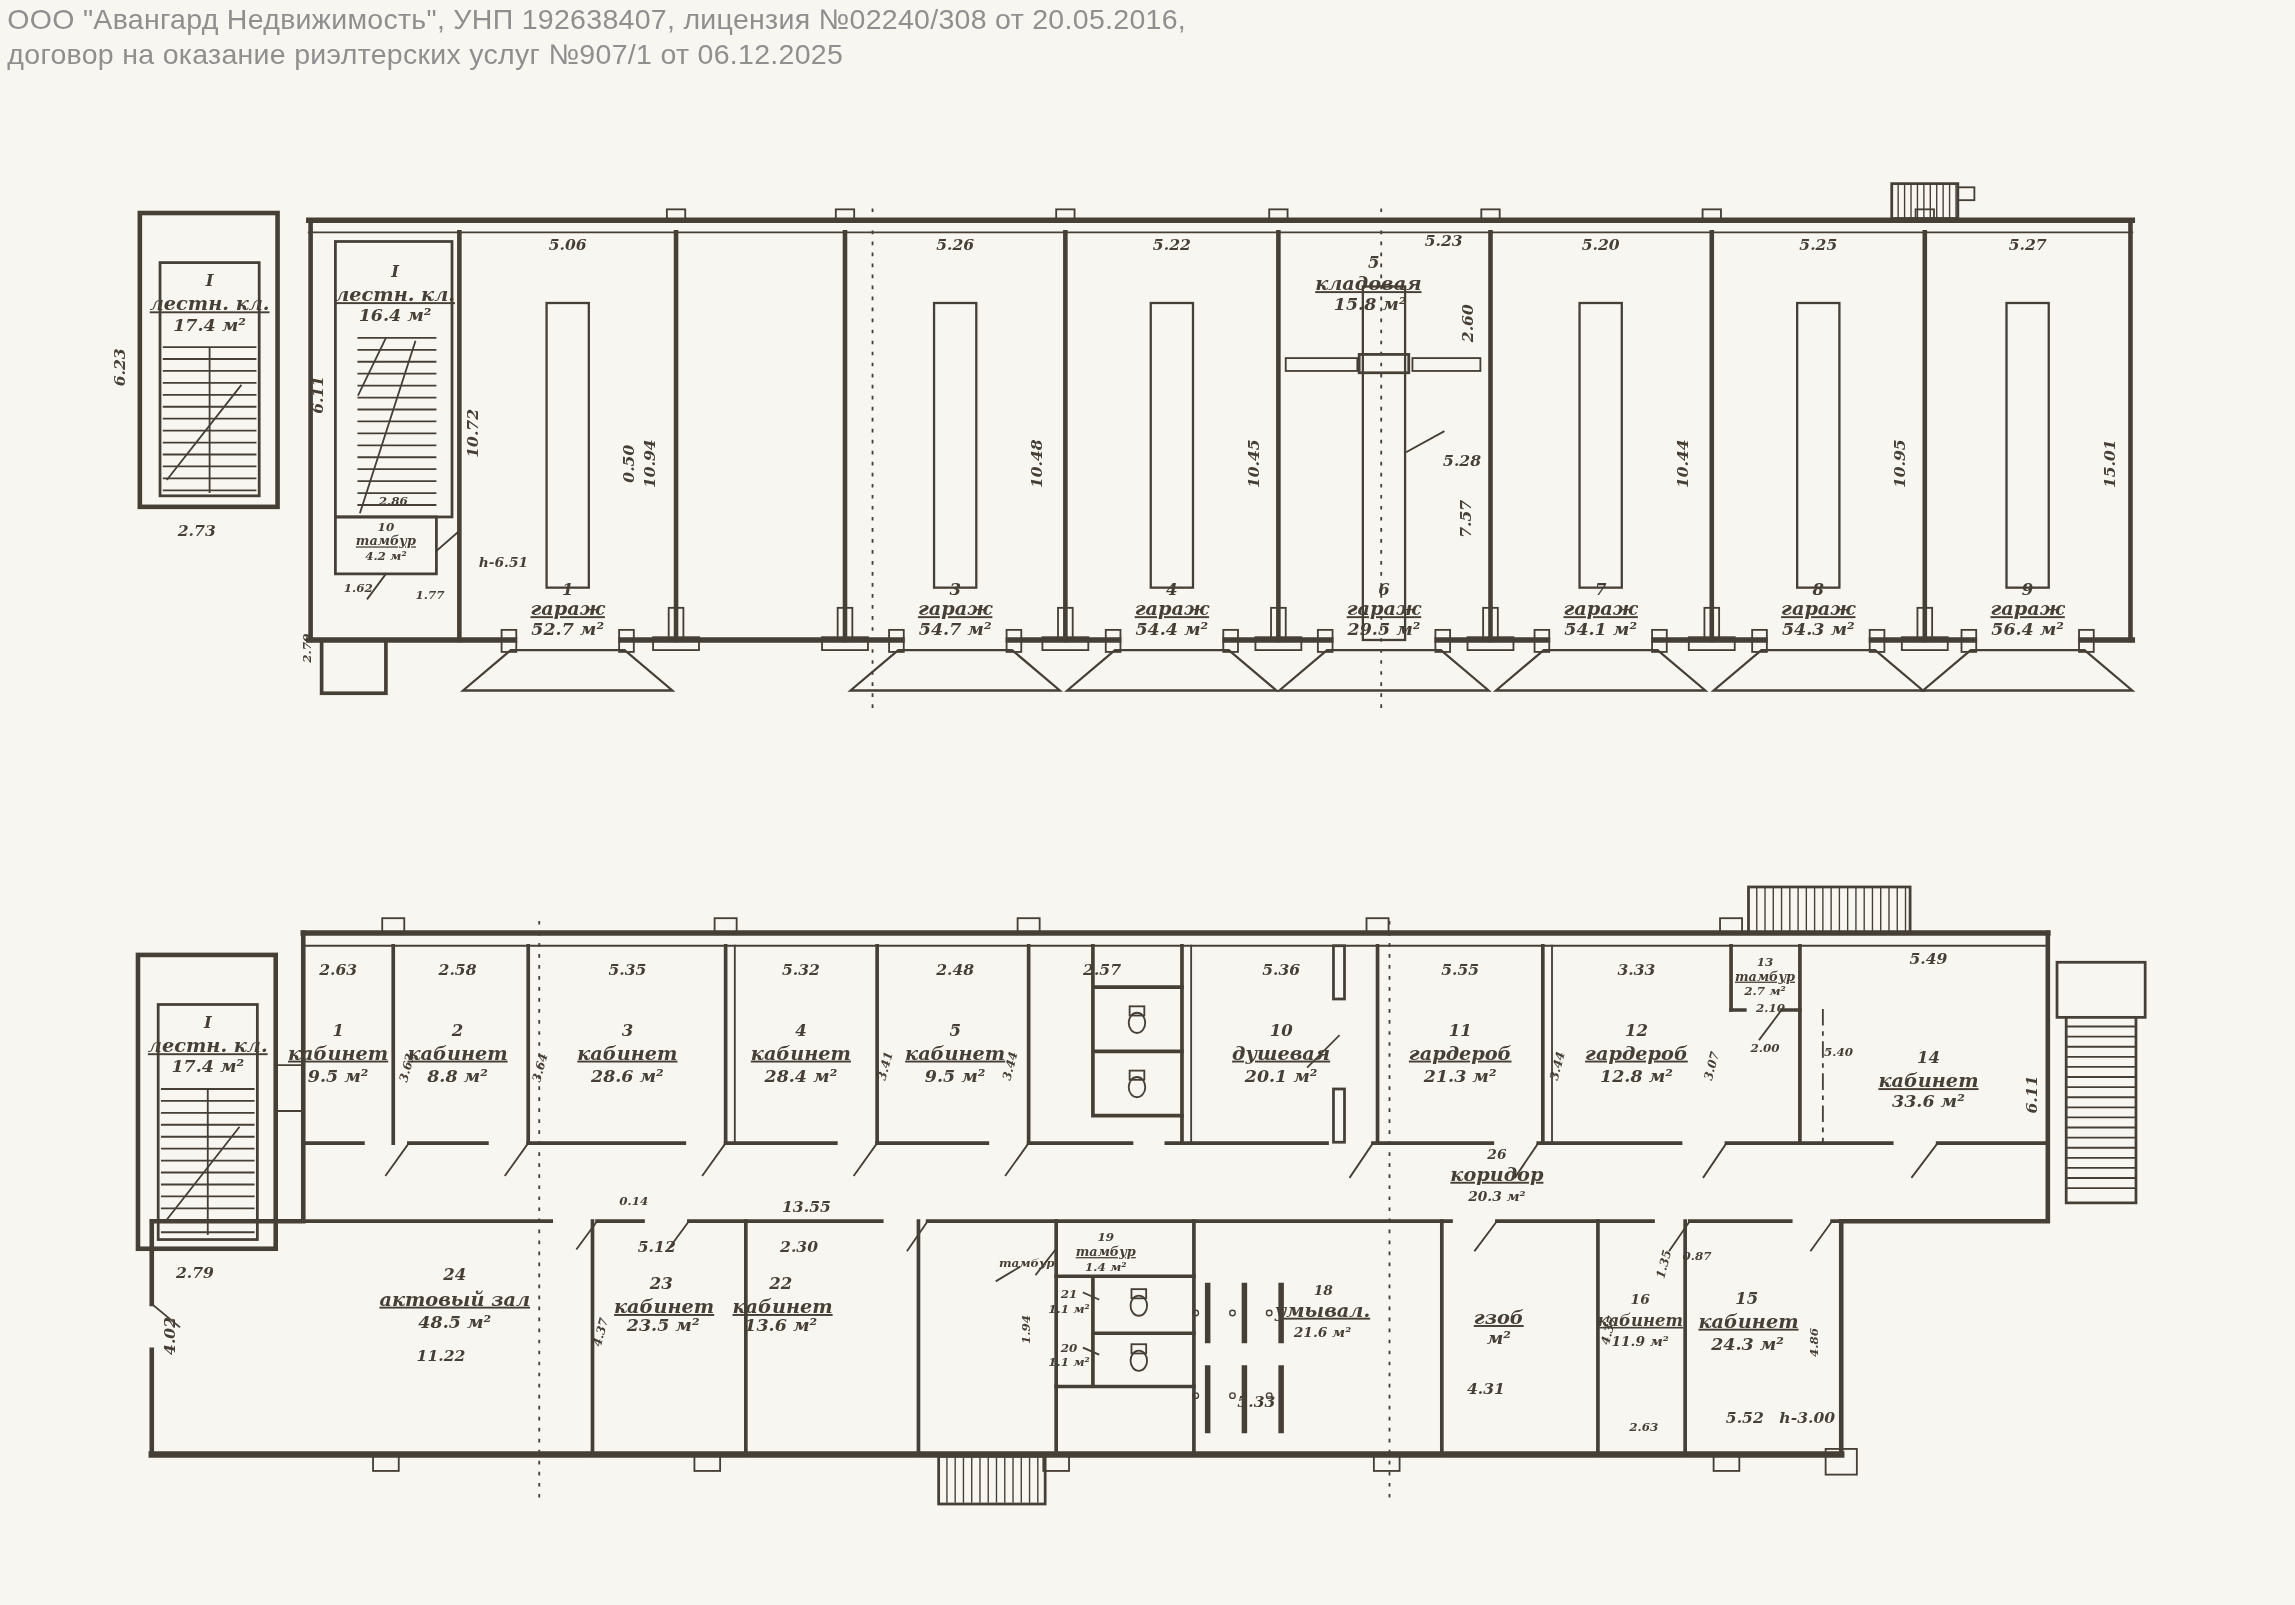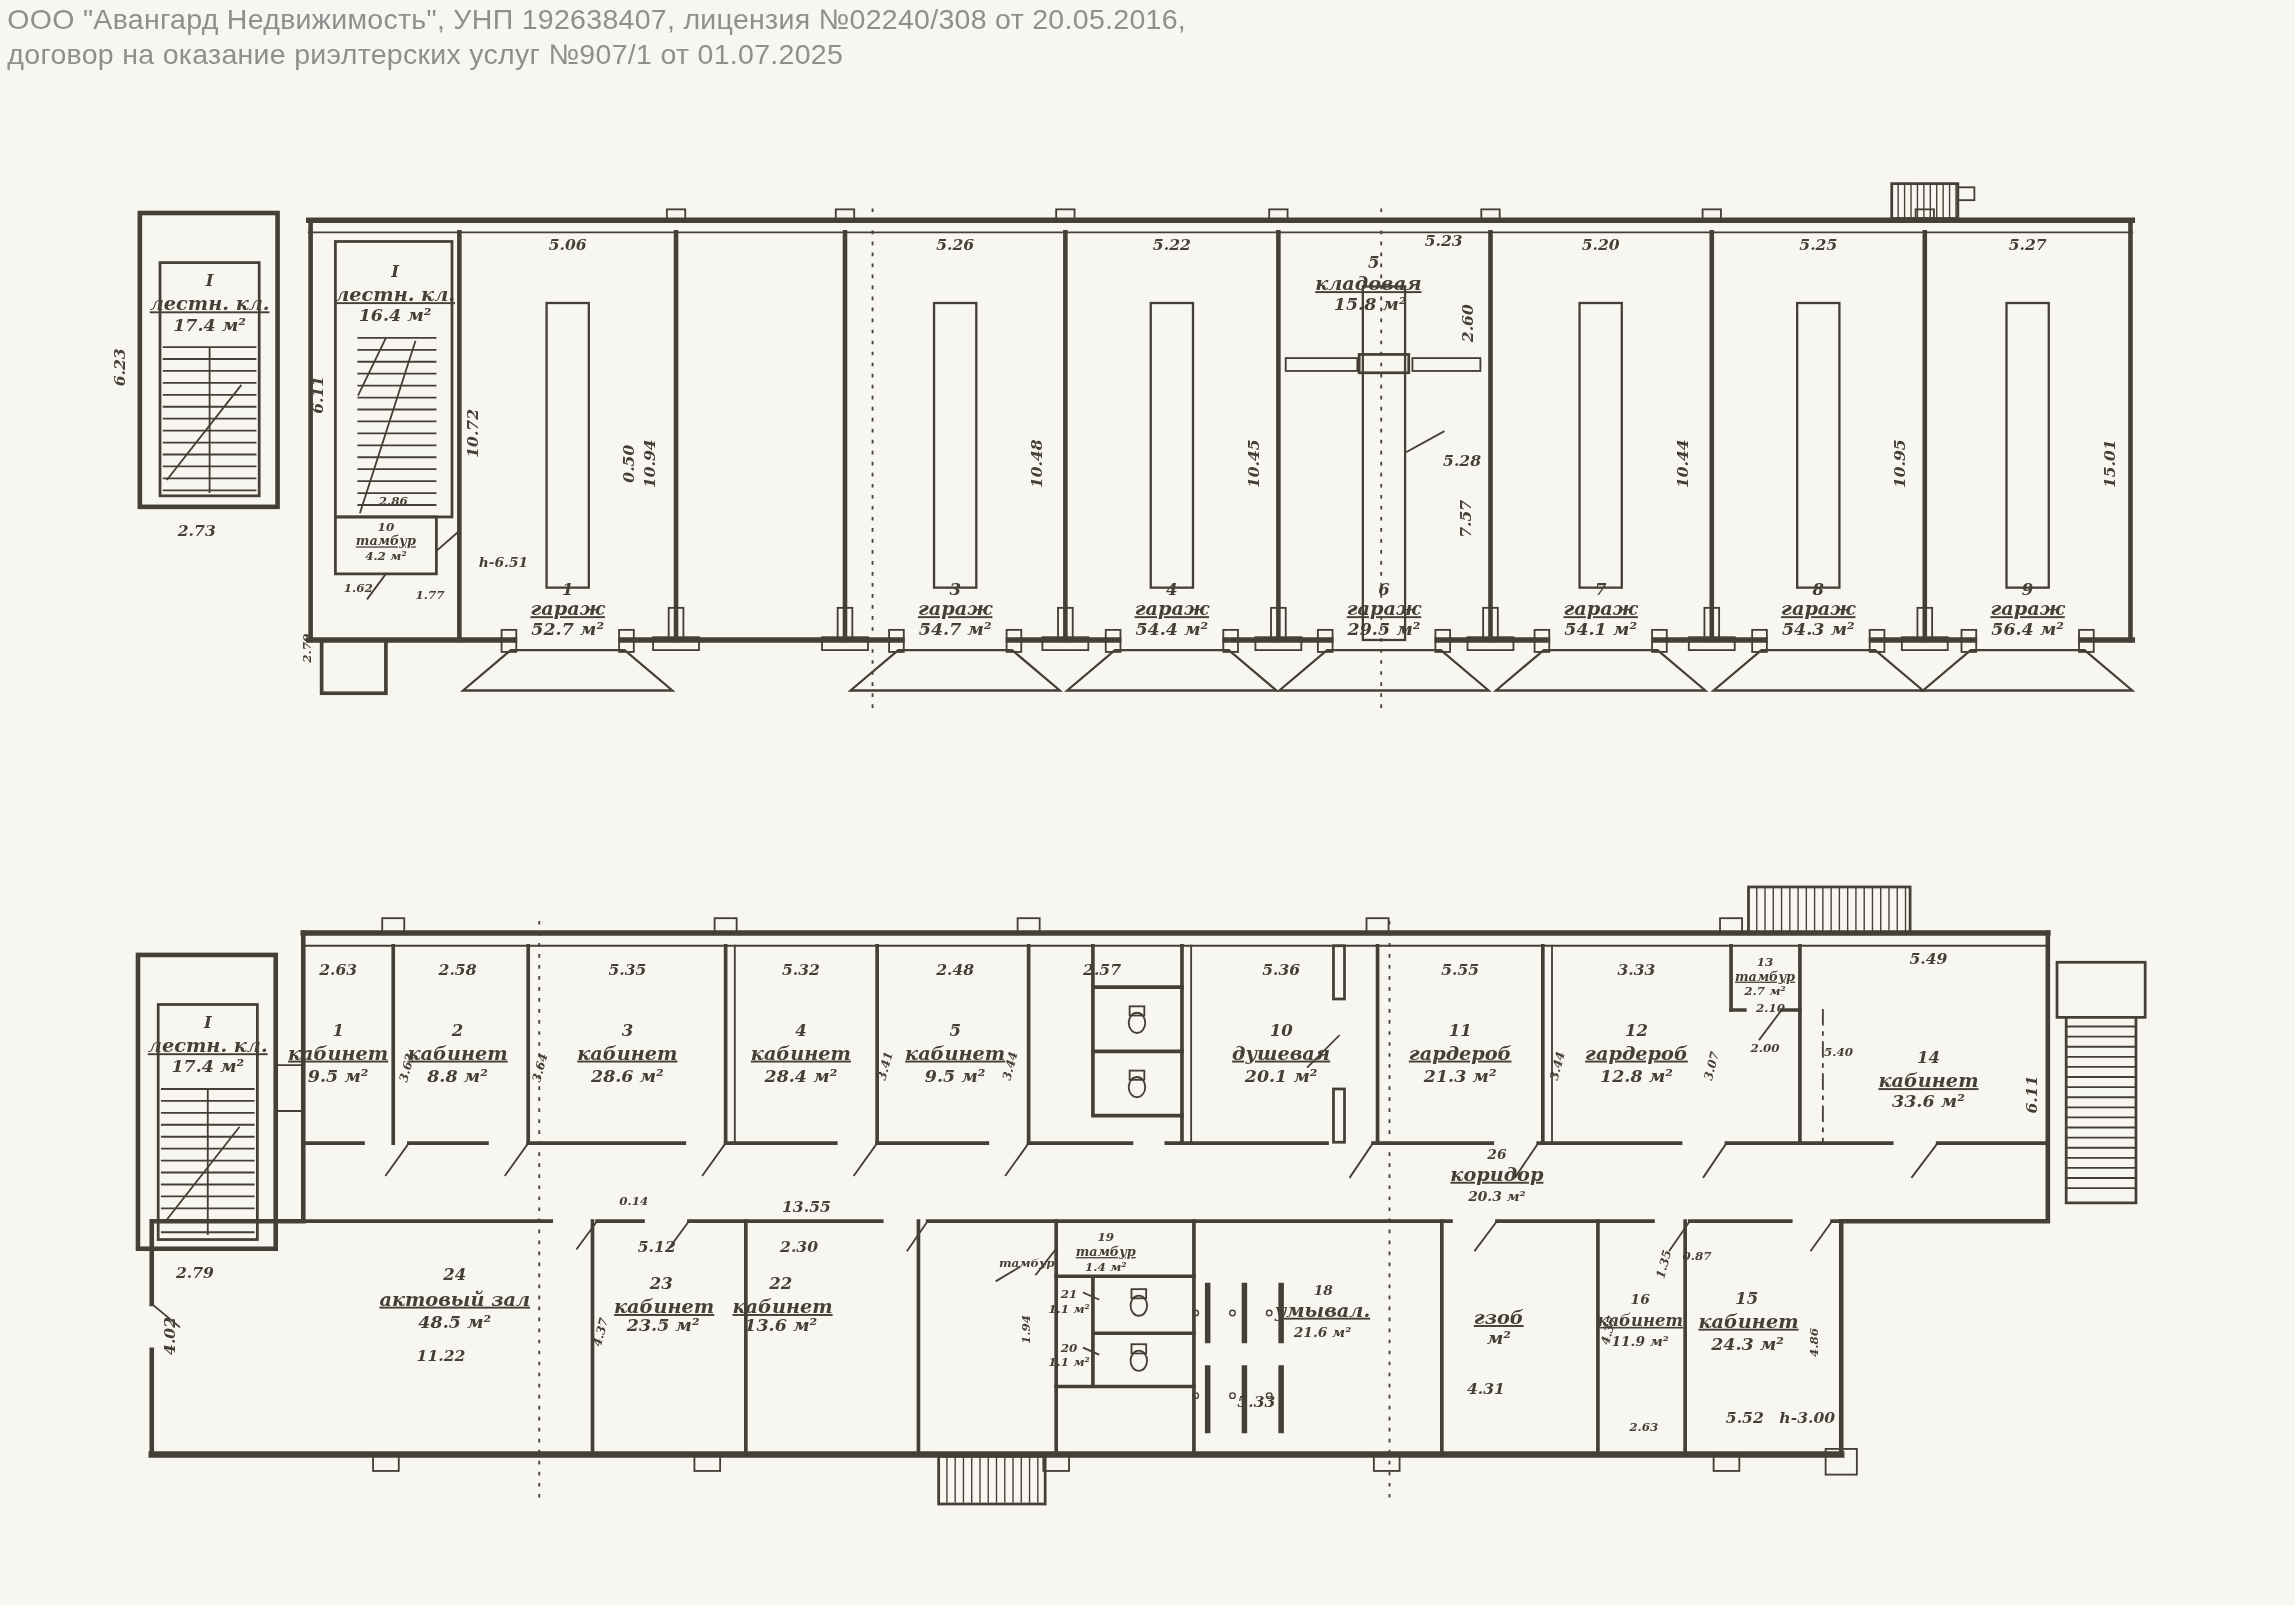--- a/index.html
+++ b/index.html
@@ -14,21 +14,21 @@
   text{fill:var(--ink,#3d362c);font-family:"DejaVu Serif",serif;font-style:italic;font-weight:700;text-anchor:middle}
   .num{font-size:18px}.nm{font-size:21px;text-decoration:underline}.nms{font-size:18px;text-decoration:underline}
   .ar{font-size:19px}.dim{font-size:17px}.sm{font-size:15px}.xs{font-size:13px}
   .nmx{font-size:14px;text-decoration:underline}
 </style>
 </head>
 <body>
 
 <div class="page" style="background: rgb(248, 246, 241);">
   <div class="hdr" style="color: rgb(143, 143, 143);"><span>ООО "Авангард Недвижимость", УНП 192638407, лицензия №02240/308 от 20.05.2016,</span>
-<span>договор на оказание риэлтерских услуг №907/1 от 01.07.2025</span></div>
+<span>договор на оказание риэлтерских услуг №907/1 от 06.12.2025</span></div>
 
   <svg id="plan" width="2296" height="1605" viewBox="0 0 2500 1748">
     <defs>
       <g id="wc">
           <rect x="-8" y="-14" width="16" height="10" class="s w2"></rect>
           <ellipse cx="0" cy="4" rx="9" ry="11" class="s w2"></ellipse>
         </g>
     </defs>
 
     <g id="tp">

